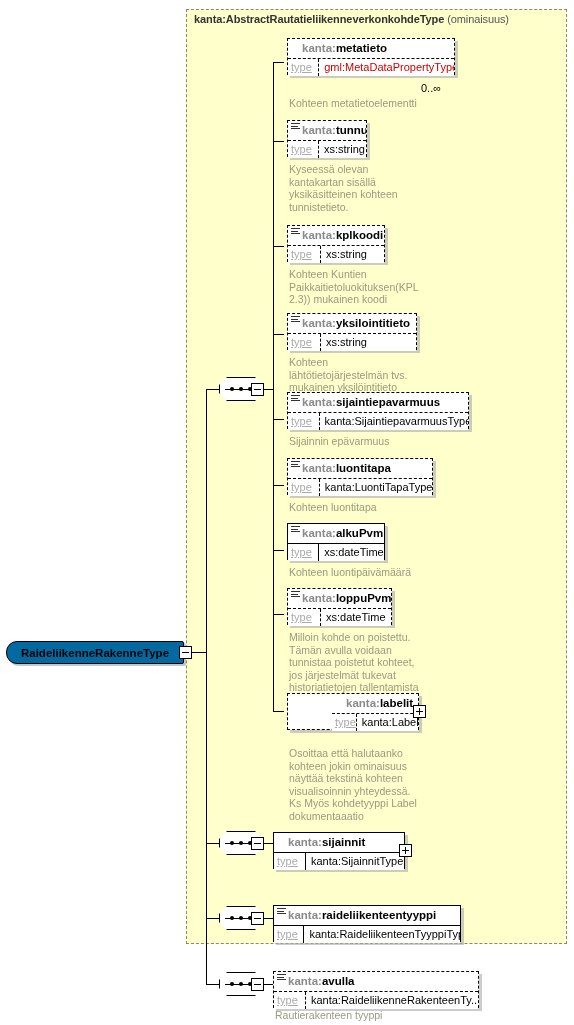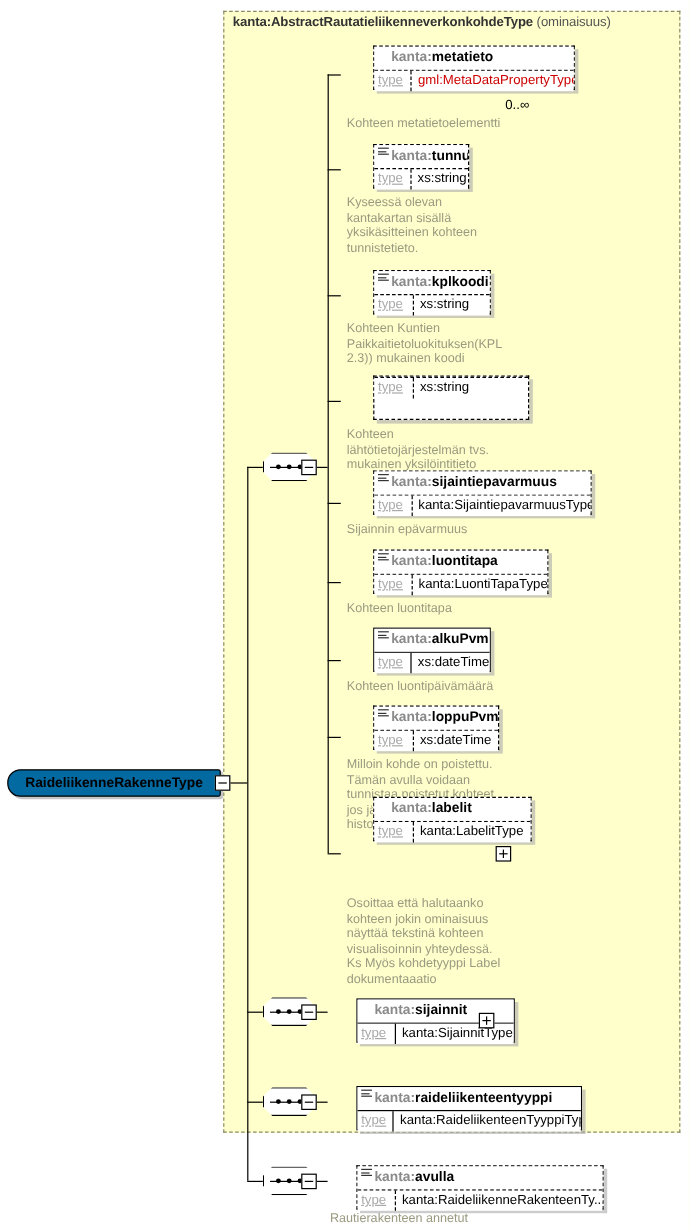--- a/index.html
+++ b/index.html
@@ -72,21 +72,20 @@
   }
   .seq .dots i{display:block;width:4px;height:4px;background:#000;border-radius:50%;}
   .seq .bar{position:absolute;left:6px;top:11.5px;width:32px;height:1px;background:#000;}
 
   
   .elem{
     position:absolute;
     background:#ffffff;
     box-sizing:border-box;
     box-shadow:3px 3px 0 rgba(170,170,170,.6);
-    margin-left:24px;
   }
   .elem.optional{border:1px dashed #000;}
   .elem.required{border:1px solid #000;}
   .elem .name-row{
     height:19px;line-height:19px;
     padding-left:14px;padding-right:6px;
     font-size:11.5px;font-weight:bold;
     white-space:nowrap;overflow:hidden;
     position:relative;
     background:#ffffff;
@@ -229,20 +228,28 @@
     <div class="type-row">
       <div class="type-label">type</div>
       <div class="type-value">xs:string</div>
     </div>
   </div>
   <div class="note" style="left:289px;top:268px;width:180px;">Kohteen Kuntien
 Paikkaitietoluokituksen(KPL
 2.3)) mukainen koodi</div>
 
   <div class="elem optional" style="left:287px;top:313px;width:130px;height:37px;">
+    <div class="name-row">
+      <span class="doc-icon">
+          <i></i>
+          <i></i>
+          <i></i>
+        </span>
+      <span class="ns">kanta:</span><span>yksilointitieto</span>
+    </div>
     <div class="type-row">
       <div class="type-label">type</div>
       <div class="type-value">xs:string</div>
     </div>
   </div>
   <div class="note" style="left:289px;top:356px;width:180px;">Kohteen
 lähtötietojärjestelmän  tvs.
 mukainen yksilöintitieto</div>
 
   <div class="elem optional" style="left:287px;top:392px;width:182px;height:37px;">
@@ -306,21 +313,21 @@
       <div class="type-label">type</div>
       <div class="type-value">xs:dateTime</div>
     </div>
   </div>
   <div class="note" style="left:289px;top:631px;width:180px;">Milloin kohde on poistettu.
 Tämän avulla voidaan
 tunnistaa poistetut kohteet,
 jos järjestelmät tukevat
 historiatietojen tallentamista</div>
 
-  <div class="elem optional" style="left:287px;top:664px;width:132px;height:37px;">
+  <div class="elem optional" style="left:287px;top:693px;width:132px;height:37px;padding-left:44px;">
     <div class="name-row">
       <span class="ns">kanta:</span><span>labelit</span>
     </div>
     <div class="type-row">
       <div class="type-label">type</div>
       <div class="type-value">kanta:LabelitType</div>
     </div>
   </div>
   <div class="expand-box" style="left:413px;top:705px;"></div>
   <div class="note" style="left:289px;top:747px;width:185px;">Osoittaa että halutaanko
@@ -399,15 +406,15 @@
           <i></i>
           <i></i>
         </span>
       <span class="ns">kanta:</span><span>avulla</span>
     </div>
     <div class="type-row">
       <div class="type-label">type</div>
       <div class="type-value">kanta:RaideliikenneRakenteenTy...</div>
     </div>
   </div>
-  <div class="note" style="left:275px;top:1009px;width:200px;">Rautierakenteen annetut</div>
+  <div class="note" style="left:275px;top:1009px;width:200px;">Rautierakenteen tyyppi</div>
 
 </div>
 
 </body></html>

